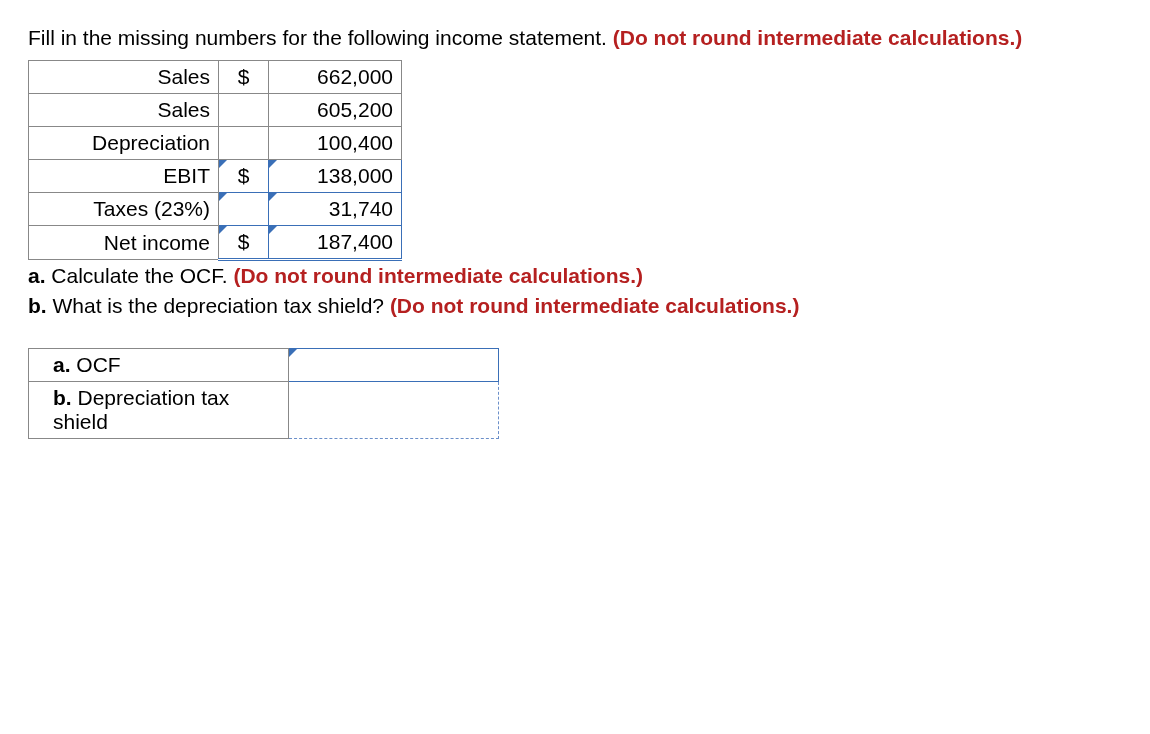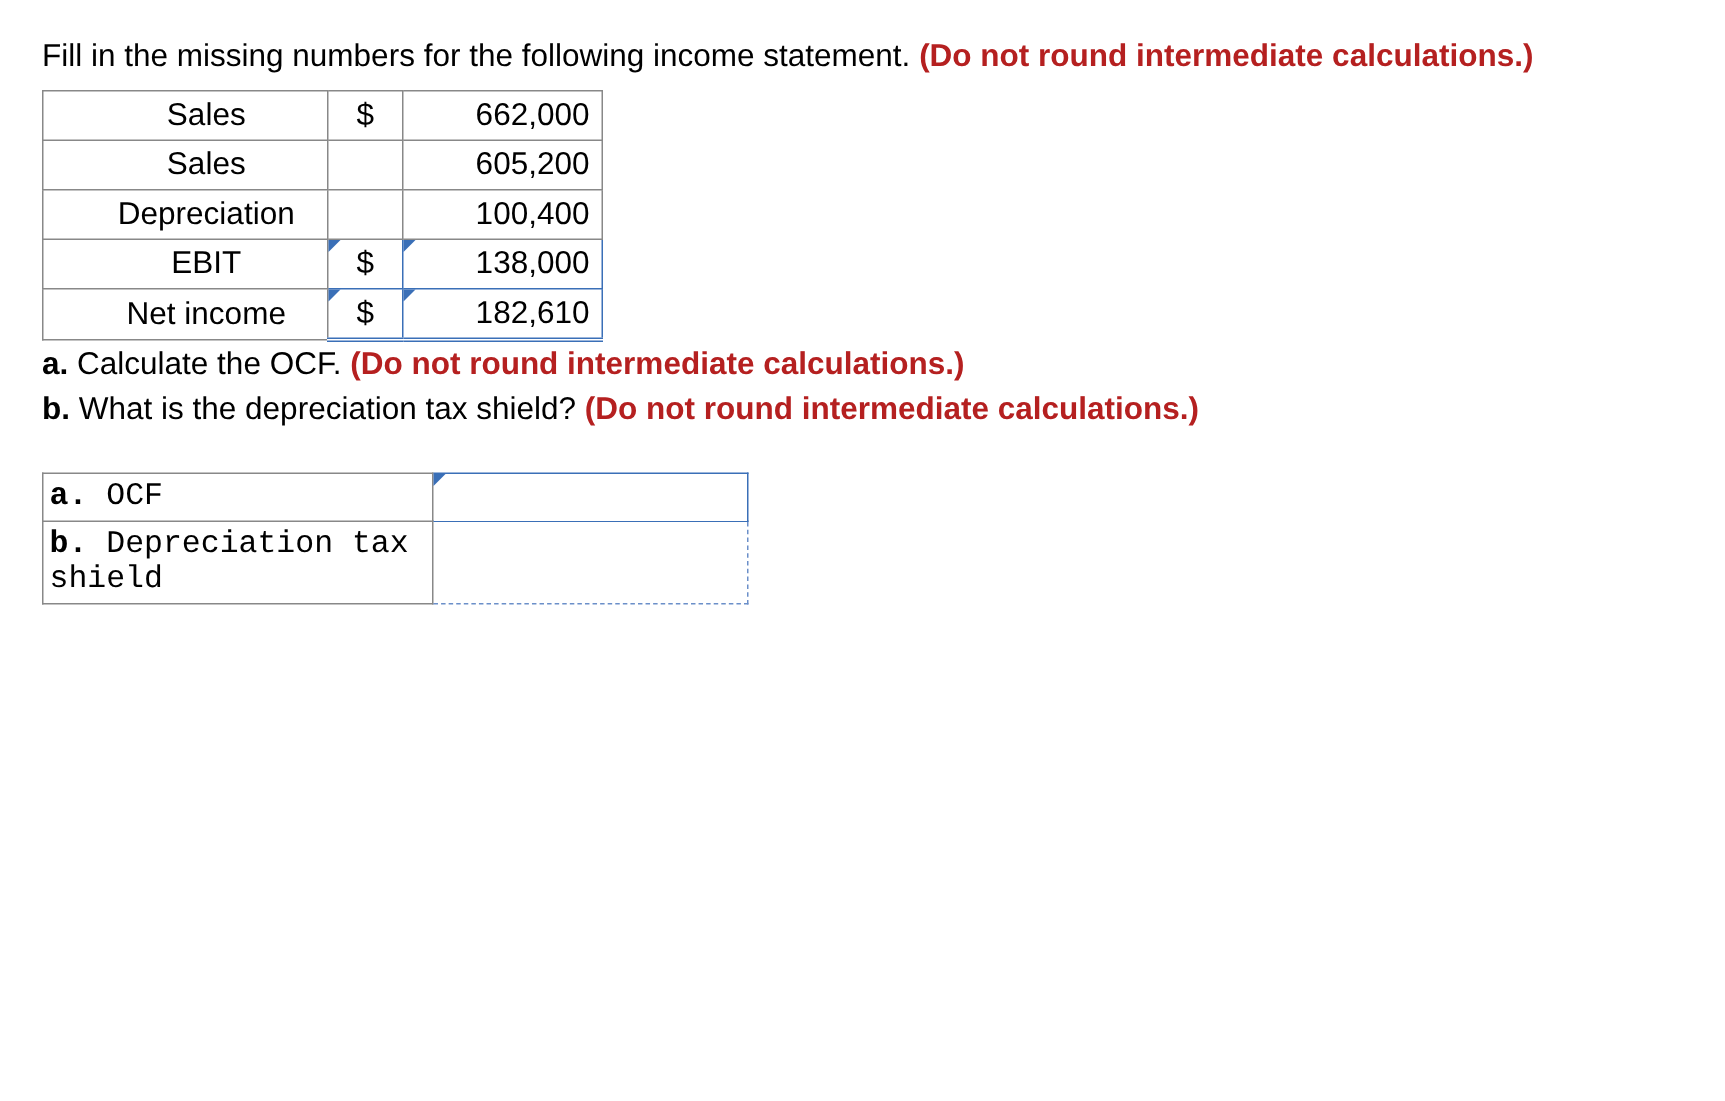--- a/index.html
+++ b/index.html
@@ -27,21 +27,21 @@
   }
   table.income td {
     border: 1px solid #888;
     padding: 4px 8px;
     height: 28px;
     box-sizing: border-box;
     vertical-align: middle;
   }
   table.income td.label {
     width: 190px;
-    text-align: center;
+    text-align: right;
     padding-left: 36px;
   }
   table.income td.currency {
     width: 50px;
     text-align: center;
   }
   table.income td.value {
     width: 133px;
     text-align: right;
   }
@@ -69,25 +69,24 @@
     line-height: 1.4;
   }
   .questions .b { font-weight: bold; }
   .questions .red { color: #b52020; font-weight: bold; }
   table.ans {
     border-collapse: collapse;
     margin-top: 28px;
   }
   table.ans td {
     border: 1px solid #888;
-    padding: 4px 4px;
+    padding: 4px 24px;
     height: 30px;
     box-sizing: border-box;
     vertical-align: middle;
-    font-family: Liberation Mono, monospace;
   }
   table.ans td.alabel {
     width: 260px;
     text-align: left;
   }
   table.ans td.ainput {
     width: 210px;
     background: #fff;
     position: relative;
   }
@@ -132,24 +131,29 @@
       <tr>
         <td class="label">Depreciation</td>
         <td class="currency"></td>
         <td class="value">100,400</td>
       </tr>
       <tr>
         <td class="label">EBIT</td>
         <td class="currency answer">$</td>
         <td class="value answer">138,000</td>
       </tr>
+      <tr>
+        <td class="label">Taxes (23%)</td>
+        <td class="currency answer"></td>
+        <td class="value answer">31,740</td>
+      </tr>
       <tr class="netincome">
         <td class="label">Net income</td>
         <td class="currency answer">$</td>
-        <td class="value answer">182,610</td>
+        <td class="value answer">187,400</td>
       </tr>
     </tbody>
 </table>
 
 <div class="questions">
   <div>
     <span class="b">a.</span>&nbsp;<span>Calculate the OCF. </span><span class="red">(Do not round intermediate calculations.)</span>
   </div>
   <div>
     <span class="b">b.</span>&nbsp;<span>What is the depreciation tax shield? </span><span class="red">(Do not round intermediate calculations.)</span>

